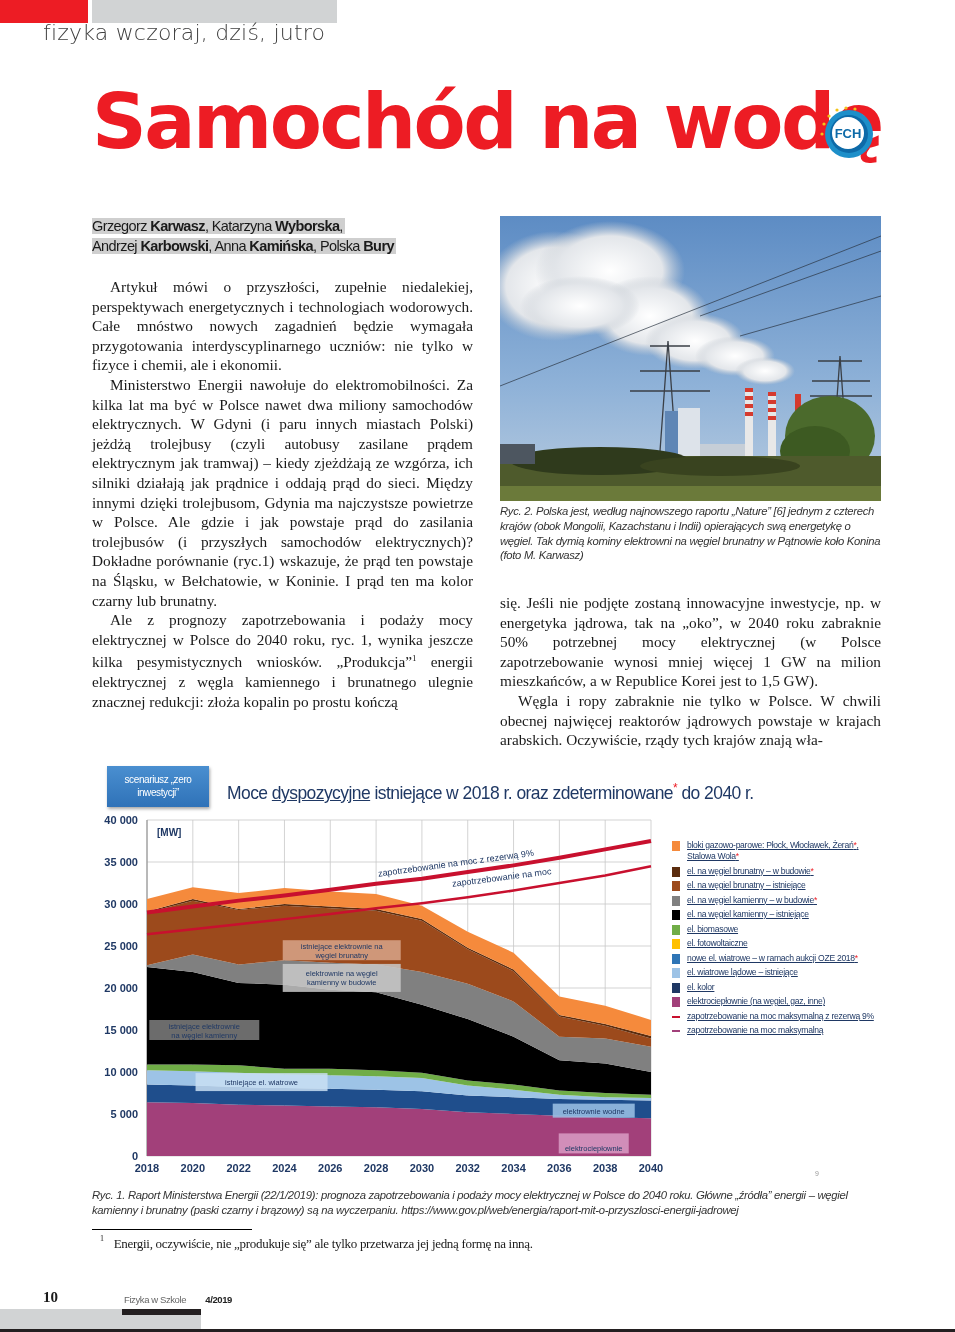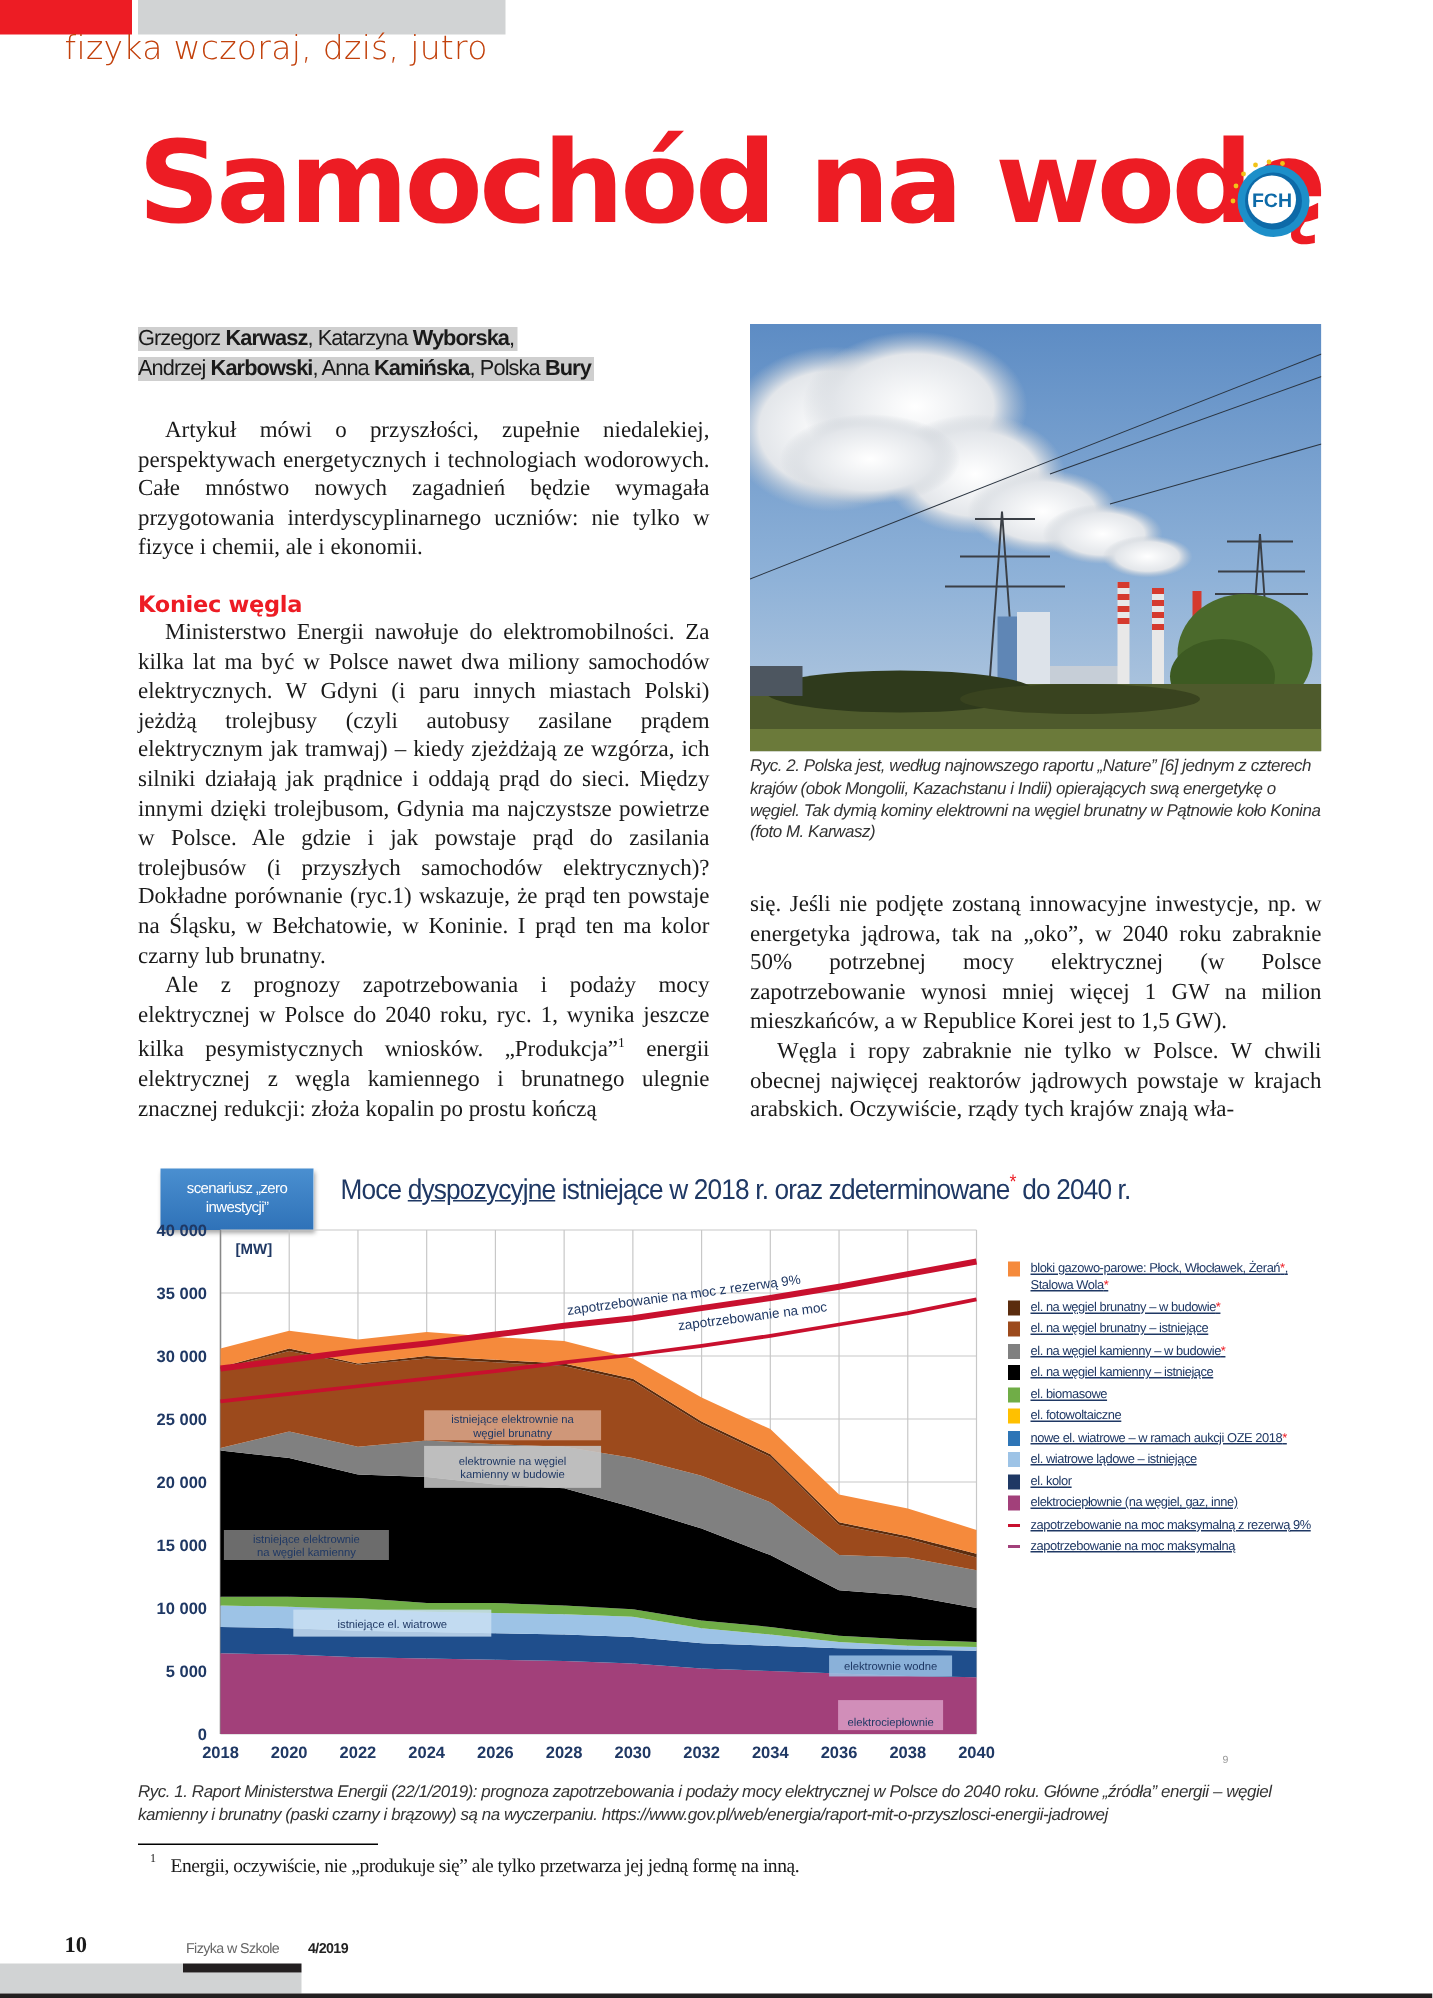--- a/index.html
+++ b/index.html
@@ -1,36 +1,36 @@
 <!DOCTYPE html>
 <html><head>
 <meta charset="utf-8">
 <style>
   * { box-sizing: border-box; margin: 0; padding: 0; }
   body { width: 955px; height: 1332px; background: #fff; position: relative; overflow: hidden; font-family: "Liberation Serif", serif; color: #1a1a1a; }
   .abs { position: absolute; }
   .bar-red { left: 0; top: 0; width: 88px; height: 23px; background: #ed1c24; }
   .bar-gray { left: 92px; top: 0; width: 245px; height: 23px; background: #d1d3d4; }
-  .section-label { left: 43px; top: 20px; font-family: "DejaVu Sans", sans-serif; font-size: 22px; color: #c2410c; letter-spacing: 0.2px; font-weight: 300; }
+  .section-label { left: 43px; top: 20px; font-family: "DejaVu Sans", sans-serif; font-size: 22px; color: #404040; letter-spacing: 0.2px; font-weight: 300; }
   .title { left: 92px; top: 84px; font-family: "DejaVu Sans", sans-serif; font-weight: bold; font-size: 76px; color: #ed1c24; letter-spacing: -2.5px; line-height: 1; }
   .logo { left: 812px; top: 104px; width: 70px; height: 60px; }
   .authors { left: 92px; top: 216px; font-family: "Liberation Sans", sans-serif; font-size: 14.5px; line-height: 20px; letter-spacing: -0.6px; }
   .authors .line { background: #cfcfcf; display: inline; padding-right: 2px; }
   .authors b { font-weight: bold; }
   .col { font-size: 15.3px; line-height: 19.6px; text-align: justify; }
   .col p { text-indent: 18px; }
   .col .noind { text-indent: 0; }
   .left-col { left: 92px; top: 277px; width: 381px; }
   .right-col { left: 500px; top: 593px; width: 381px; }
   .subhead { font-family: "DejaVu Sans", sans-serif; font-weight: bold; color: #ed1c24; font-size: 15px; margin-top: 19px; line-height: 18px; letter-spacing: -0.2px; }
   .photo { left: 500px; top: 216px; width: 381px; height: 285px; overflow: hidden; }
   .caption { font-family: "Liberation Sans", sans-serif; font-style: italic; font-size: 11.3px; line-height: 14.8px; color: #333; letter-spacing: -0.3px; }
   .cap2 { left: 500px; top: 504px; width: 381px; }
   .cap1 { left: 92px; top: 1188px; width: 795px; }
-  .scen-btn { left: 107px; top: 766px; width: 102px; height: 41px; background: linear-gradient(#4a8fd0, #2f72b8); color: #fff; font-family: "Liberation Sans", sans-serif; font-size: 10px; text-align: center; line-height: 13px; padding-top: 7px; box-shadow: 1px 2px 3px rgba(0,0,0,0.35); letter-spacing: -0.4px; margin-top: 13px; }
+  .scen-btn { left: 107px; top: 766px; width: 102px; height: 41px; background: linear-gradient(#4a8fd0, #2f72b8); color: #fff; font-family: "Liberation Sans", sans-serif; font-size: 10px; text-align: center; line-height: 13px; padding-top: 7px; box-shadow: 1px 2px 3px rgba(0,0,0,0.35); letter-spacing: -0.4px; }
   .chart-title { left: 227px; top: 780px; font-family: "Liberation Sans", sans-serif; font-size: 19px; color: #1f3864; letter-spacing: -0.6px; transform: scaleX(0.92); transform-origin: left; white-space: nowrap; }
   .chart-title u { text-decoration: underline; }
   .chart-title .ast { color: #ed1c24; font-size: 13px; vertical-align: super; }
   .legend { left: 672px; top: 840px; width: 210px; font-family: "Liberation Sans", sans-serif; font-size: 8.6px; color: #1f3864; letter-spacing: -0.3px; text-decoration: underline; }
   .legend .item { position: relative; padding-left: 15px; line-height: 11px; margin-bottom: 3.5px; }
   .legend .sw { position: absolute; left: 0; top: 1px; width: 8px; height: 10px; }
   .legend .ln { position: absolute; left: 0; top: 5px; width: 8px; height: 2px; }
   .legend .ast { color: #ed1c24; }
   .footnote-rule { left: 92px; top: 1229px; width: 160px; height: 1px; background: #000; }
   .footnote { left: 110px; top: 1236px; font-size: 13px; letter-spacing: -0.3px; }
@@ -70,21 +70,20 @@
   </svg>
 </div>
 
 <div class="abs authors">
   <div><span class="line"><span>Grzegorz</span> <b>Karwasz</b>, <span>Katarzyna</span> <b>Wyborska</b>,</span></div>
   <div><span class="line"><span>Andrzej</span> <b>Karbowski</b>, <span>Anna</span> <b>Kamińska</b>, <span>Polska</span> <b>Bury</b></span></div>
 </div>
 
 <div class="abs col left-col">
   <p>Artykuł mówi o przyszłości, zupełnie niedalekiej, perspektywach energetycznych i technologiach wodorowych. Całe mnóstwo nowych zagadnień będzie wymagała przygotowania interdyscyplinarnego uczniów: nie tylko w fizyce i chemii, ale i ekonomii.</p>
-  <h2 class="subhead">Koniec węgla</h2>
   <p>Ministerstwo Energii nawołuje do elektromobilności. Za kilka lat ma być w Polsce nawet dwa miliony samochodów elektrycznych. W Gdyni (i paru innych miastach Polski) jeżdżą trolejbusy (czyli autobusy zasilane prądem elektrycznym jak tramwaj) – kiedy zjeżdżają ze wzgórza, ich silniki działają jak prądnice i oddają prąd do sieci. Między innymi dzięki trolejbusom, Gdynia ma najczystsze powietrze w Polsce. Ale gdzie i jak powstaje prąd do zasilania trolejbusów (i przyszłych samochodów elektrycznych)? Dokładne porównanie (ryc.1) wskazuje, że prąd ten powstaje na Śląsku, w Bełchatowie, w Koninie. I prąd ten ma kolor czarny lub brunatny.</p>
   <p><span>Ale z prognozy zapotrzebowania i podaży mocy elektrycznej w Polsce do 2040 roku, ryc. 1, wynika jeszcze kilka pesymistycznych wniosków. „Produkcja”</span><sup style="font-size:9px">1</sup><span> energii elektrycznej z węgla kamiennego i brunatnego ulegnie znacznej redukcji: złoża kopalin po prostu kończą</span></p>
 </div>
 
 <div class="abs photo">
   <svg width="381" height="285" viewBox="0 0 381 285">
     <defs>
       <linearGradient id="sky" x1="0" y1="0" x2="0" y2="1">
         <stop offset="0" stop-color="#5d8cc4"></stop>
           <stop offset="0.6" stop-color="#8fb2d8"></stop>

